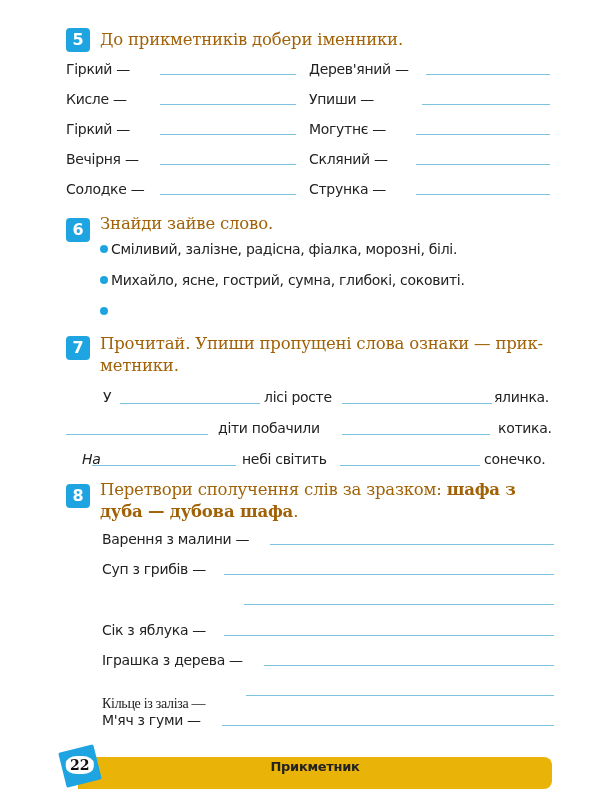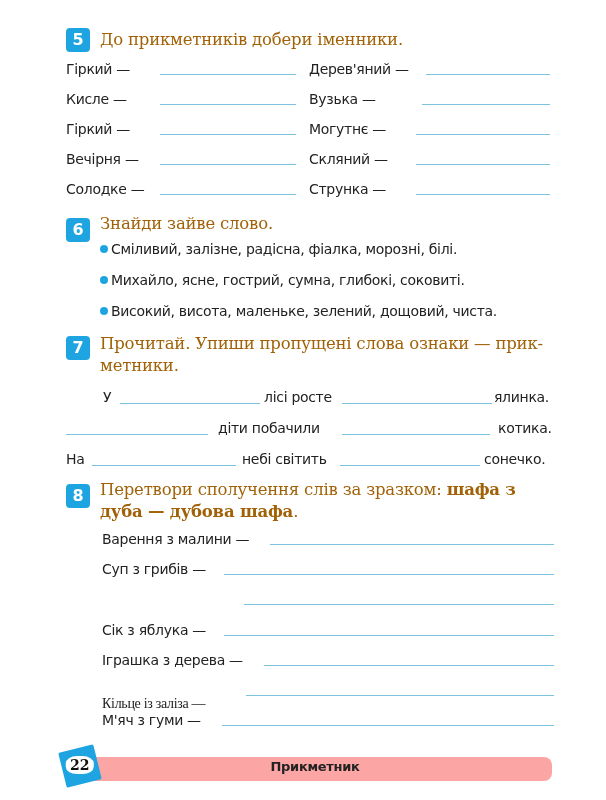--- a/index.html
+++ b/index.html
@@ -10,22 +10,22 @@
     .badge { position: absolute; left: 0; width: 24px; height: 24px; border-radius: 4px;
       background: #1ea5e1; color: #fff; font-family: "DejaVu Sans", sans-serif; font-weight: bold;
       font-size: 16px; text-align: center; line-height: 24px; }
     .title { position: absolute; left: 34px; font-family: "DejaVu Serif", serif; font-size: 16.5px;
       color: #a16207; line-height: 23px; letter-spacing: -0.2px; }
     .title b { font-weight: bold; }
     .row { position: absolute; font-size: 14px; line-height: 18px; white-space: nowrap; letter-spacing: -0.3px; }
     .line { position: absolute; height: 0; border-bottom: 1.5px solid #7dc3e0; }
     .bullet { display: inline-block; width: 8px; height: 8px; border-radius: 50%; background: #1ea5e1;
       margin-right: 3px; vertical-align: 1px; }
-    .footer-bar { position: absolute; left: 78px; top: 757px; width: 474px; height: 24px;
-      background: #fca5a5; border-radius: 0 8px 8px 0; }
+    .footer-bar { position: absolute; left: 78px; top: 757px; width: 474px; height: 32px;
+      background: #eab308; border-radius: 0 8px 8px 0; }
     .footer-title { position: absolute; left: 0; right: 0; top: 0; text-align: center; font-size: 13px;
       font-weight: bold; line-height: 20px; color: #222; letter-spacing: -0.3px; }
     .page-num { position: absolute; left: 62px; top: 748px; width: 36px; height: 36px; background: #1ea5e1;
       transform: rotate(-14deg); border-radius: 2px; }
     .page-num span { position: absolute; left: 0; right: 0; top: 8px; text-align: center; color: #111;
       font-family: "DejaVu Serif", serif; font-weight: bold; font-size: 14px; background: #fff;
       width: 28px; margin: 0 auto; border-radius: 40%; line-height: 18px; transform: rotate(14deg); }
   </style>
 </head>
 <body>
@@ -36,21 +36,21 @@
     <div class="badge" style="top:4px;">5</div>
     <div class="title" style="top:4px;">До прикметників добери іменники.</div>
 
     <div class="row" style="left:0;top:36px;">Гіркий —</div>
     <div class="line" style="left:94px;width:136px;top:50px;"></div>
     <div class="row" style="left:243px;top:36px;">Дерев'яний —</div>
     <div class="line" style="left:360px;width:124px;top:50px;"></div>
 
     <div class="row" style="left:0;top:66px;">Кисле —</div>
     <div class="line" style="left:94px;width:136px;top:80px;"></div>
-    <div class="row" style="left:243px;top:66px;">Вузька —</div>
+    <div class="row" style="left:243px;top:66px;">Упиши —</div>
     <div class="line" style="left:356px;width:128px;top:80px;"></div>
 
     <div class="row" style="left:0;top:96px;">Гіркий —</div>
     <div class="line" style="left:94px;width:136px;top:110px;"></div>
     <div class="row" style="left:243px;top:96px;">Могутнє —</div>
     <div class="line" style="left:350px;width:134px;top:110px;"></div>
 
     <div class="row" style="left:0;top:126px;">Вечірня —</div>
     <div class="line" style="left:94px;width:136px;top:140px;"></div>
     <div class="row" style="left:243px;top:126px;">Скляний —</div>
@@ -65,41 +65,41 @@
   <div class="task" style="top:212px;height:110px;">
     <div class="badge" style="top:6px;">6</div>
     <div class="title" style="top:0;">Знайди зайве слово.</div>
     <div class="row" style="left:34px;top:28px;">
       <span class="bullet"></span><span>Сміливий, залізне, радісна, фіалка, морозні, білі.</span>
     </div>
     <div class="row" style="left:34px;top:59px;">
       <span class="bullet"></span><span>Михайло, ясне, гострий, сумна, глибокі, соковиті.</span>
     </div>
     <div class="row" style="left:34px;top:90px;">
-      <span class="bullet"></span><span>Високий, висота, маленьке, зелений, дощовий, чиста.</span>
+      <span class="bullet"></span>
     </div>
   </div>
 
   <div class="task" style="top:332px;height:140px;">
     <div class="badge" style="top:4px;">7</div>
     <div class="title" style="top:0;">Прочитай. Упиши пропущені слова ознаки — прик-</div>
     <div class="title" style="top:22px;">метники.</div>
 
     <div class="row" style="left:37px;top:56px;">У</div>
     <div class="line" style="left:54px;width:140px;top:71px;"></div>
     <div class="row" style="left:198px;top:56px;">лісі росте</div>
     <div class="line" style="left:276px;width:150px;top:71px;"></div>
     <div class="row" style="left:428px;top:56px;">ялинка.</div>
 
     <div class="line" style="left:0;width:142px;top:102px;"></div>
     <div class="row" style="left:152px;top:87px;">діти побачили</div>
     <div class="line" style="left:276px;width:148px;top:102px;"></div>
     <div class="row" style="left:432px;top:87px;">котика.</div>
 
-    <div class="row" style="left:0;top:118px;">На</div>
+    <div class="row" style="left:16px;top:118px;font-style:italic;">На</div>
     <div class="line" style="left:26px;width:144px;top:133px;"></div>
     <div class="row" style="left:176px;top:118px;">небі світить</div>
     <div class="line" style="left:274px;width:140px;top:133px;"></div>
     <div class="row" style="left:418px;top:118px;">сонечко.</div>
   </div>
 
   <div class="task" style="top:478px;height:260px;">
     <div class="badge" style="top:6px;">8</div>
     <div class="title" style="top:22px;">
       <b>дуба — дубова шафа</b><span>.</span>

